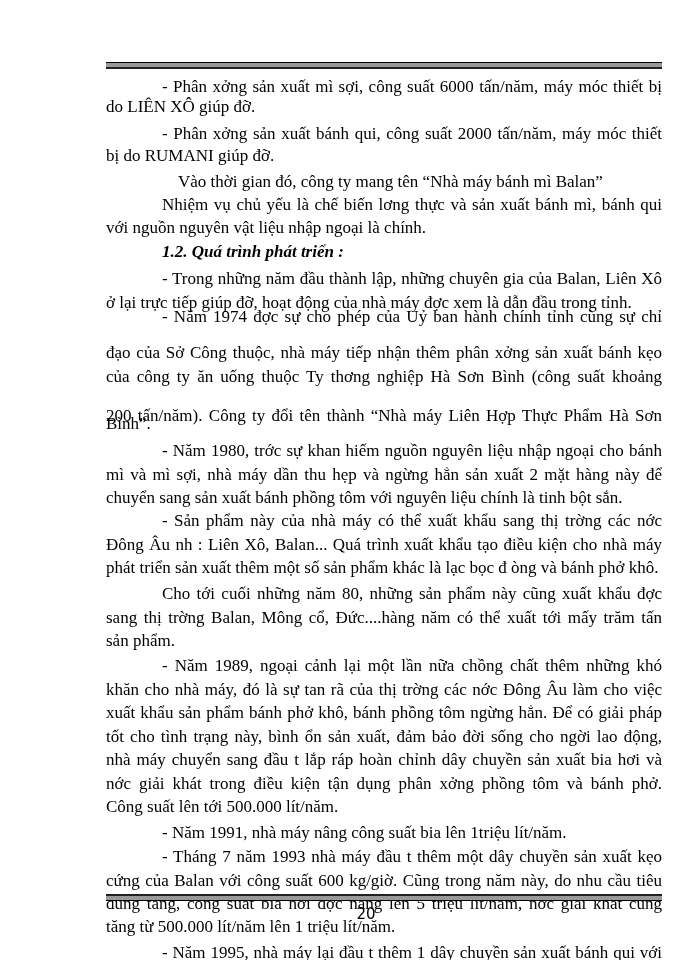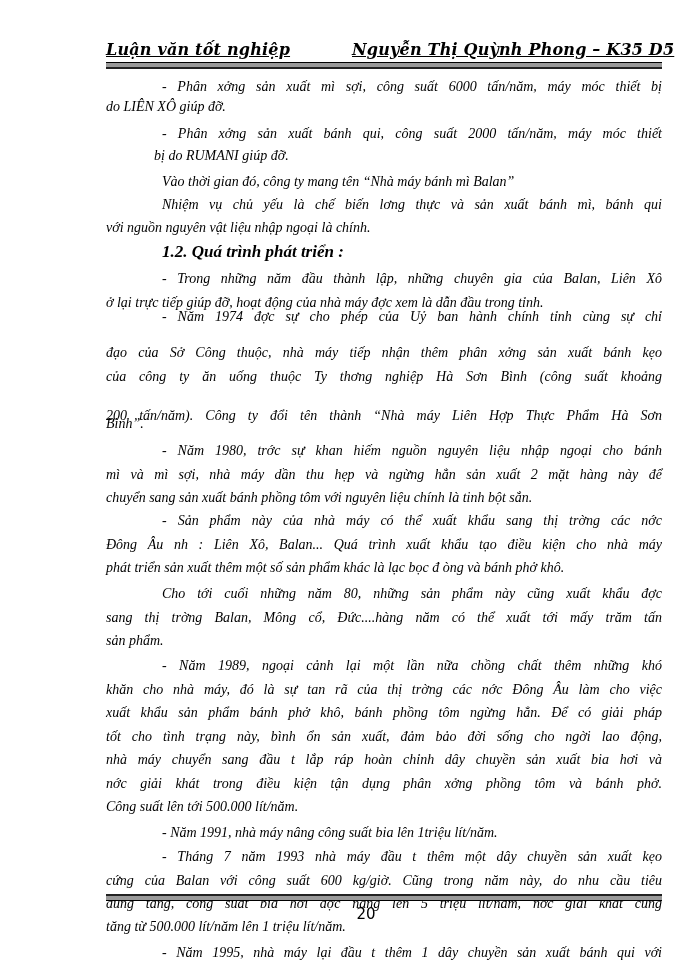--- a/index.html
+++ b/index.html
@@ -7,46 +7,42 @@
          font-family:"Liberation Serif","DejaVu Serif",serif; color:#000; }
   .page { position:absolute; left:0; top:0; width:700px; height:960px; }
   .header { position:absolute; left:106px; top:38px; width:556px; height:22px; }
   .hdr-left, .hdr-right { position:absolute; top:2px; font-family:"DejaVu Serif",serif;
       font-style:italic; font-weight:bold; font-size:16px; text-decoration:underline; white-space:nowrap; letter-spacing:0.2px; }
   .hdr-left { left:0; }
   .hdr-right { left:246px; }
   .hdr-rule { position:absolute; left:106px; top:62px; width:556px; height:4px;
       border-top:1px solid #000; border-bottom:2px solid #222; background:#999; }
   .body { position:absolute; left:106px; top:77px; width:556px; }
-  .ln { position:absolute; left:0; white-space:nowrap; font-size:14px; line-height:20px;font-style:italic; }
+  .ln { position:absolute; left:0; white-space:nowrap; font-size:17px; line-height:20px; }
   .ind { left:56px; }
   .heading { font-weight:bold; font-style:italic; font-size:17px; }
   .just { width:556px; text-align:justify; text-align-last:justify; }
   .just.ind { width:500px; }
   .ftr-rule { position:absolute; left:106px; top:894px; width:556px; height:4px;
       border-top:2px solid #222; border-bottom:1px solid #000; background:#999; }
   .pagenum { position:absolute; left:16px; width:700px; top:905px; text-align:center;
       font-family:"DejaVu Sans",sans-serif; font-size:15px; }
 </style>
 </head>
 <body>
 
 <div class="page">
-  <div class="header">
-    <span class="hdr-left">Luận văn tốt nghiệp</span>
-    <span class="hdr-right">Nguyễn Thị Quỳnh Phong  – K35 D5</span>
-  </div>
   <div class="hdr-rule"></div>
 
   <div class="body" id="body">
       <div class="ln ind just" style="top: 0px;">- Phân xởng   sản xuất mì sợi, công suất 6000 tấn/năm, máy móc thiết bị</div>
       <div class="ln" style="top: 20px;">do LIÊN XÔ giúp đỡ.</div>
       <div class="ln ind just" style="top: 47px;">- Phân xởng   sản xuất bánh qui, công suất 2000 tấn/năm, máy móc thiết</div>
-      <div class="ln" style="top: 69px; margin-left: 48px;">bị do RUMANI giúp đỡ.</div>
-      <div class="ln ind" style="top: 95px;">Vào thời gian đó, công ty mang tên “Nhà máy bánh mì Balan”</div>
+      <div class="ln" style="top: 69px;">bị do RUMANI giúp đỡ.</div>
+      <div class="ln ind" style="top: 95px; margin-left: 16px;">Vào thời gian đó, công ty mang tên “Nhà máy bánh mì Balan”</div>
       <div class="ln ind just" style="top: 118px;">Nhiệm vụ chủ yếu là chế biến lơng   thực và sản xuất bánh mì, bánh qui</div>
       <div class="ln" style="top: 141px;">với nguồn nguyên vật liệu nhập ngoại là chính.</div>
       <div class="ln ind heading" style="top: 165px;">1.2. Quá trình phát triển :</div>
       <div class="ln ind just" style="top: 192px;">- Trong những năm đầu thành lập, những chuyên gia của Balan, Liên Xô</div>
       <div class="ln" style="top: 216px;">ở lại trực tiếp giúp đỡ, hoạt động của nhà máy đợc   xem là dẫn đầu trong tỉnh.</div>
       <div class="ln ind just" style="top: 230px;">- Năm 1974 đợc   sự cho phép của Uỷ ban hành chính tỉnh cùng sự chỉ</div>
       <div class="ln just" style="top: 266px;">đạo của Sở Công thuộc, nhà máy tiếp nhận thêm phân xởng   sản xuất bánh kẹo</div>
       <div class="ln just" style="top: 290px;">của công ty ăn uống thuộc Ty thơng   nghiệp Hà Sơn Bình (công suất khoảng</div>
       <div class="ln just" style="top: 313px; margin-top: 16px;">200 tấn/năm). Công ty đổi tên thành “Nhà máy Liên Hợp Thực Phẩm Hà Sơn</div>
       <div class="ln" style="top: 337px;">Bình”.</div>

